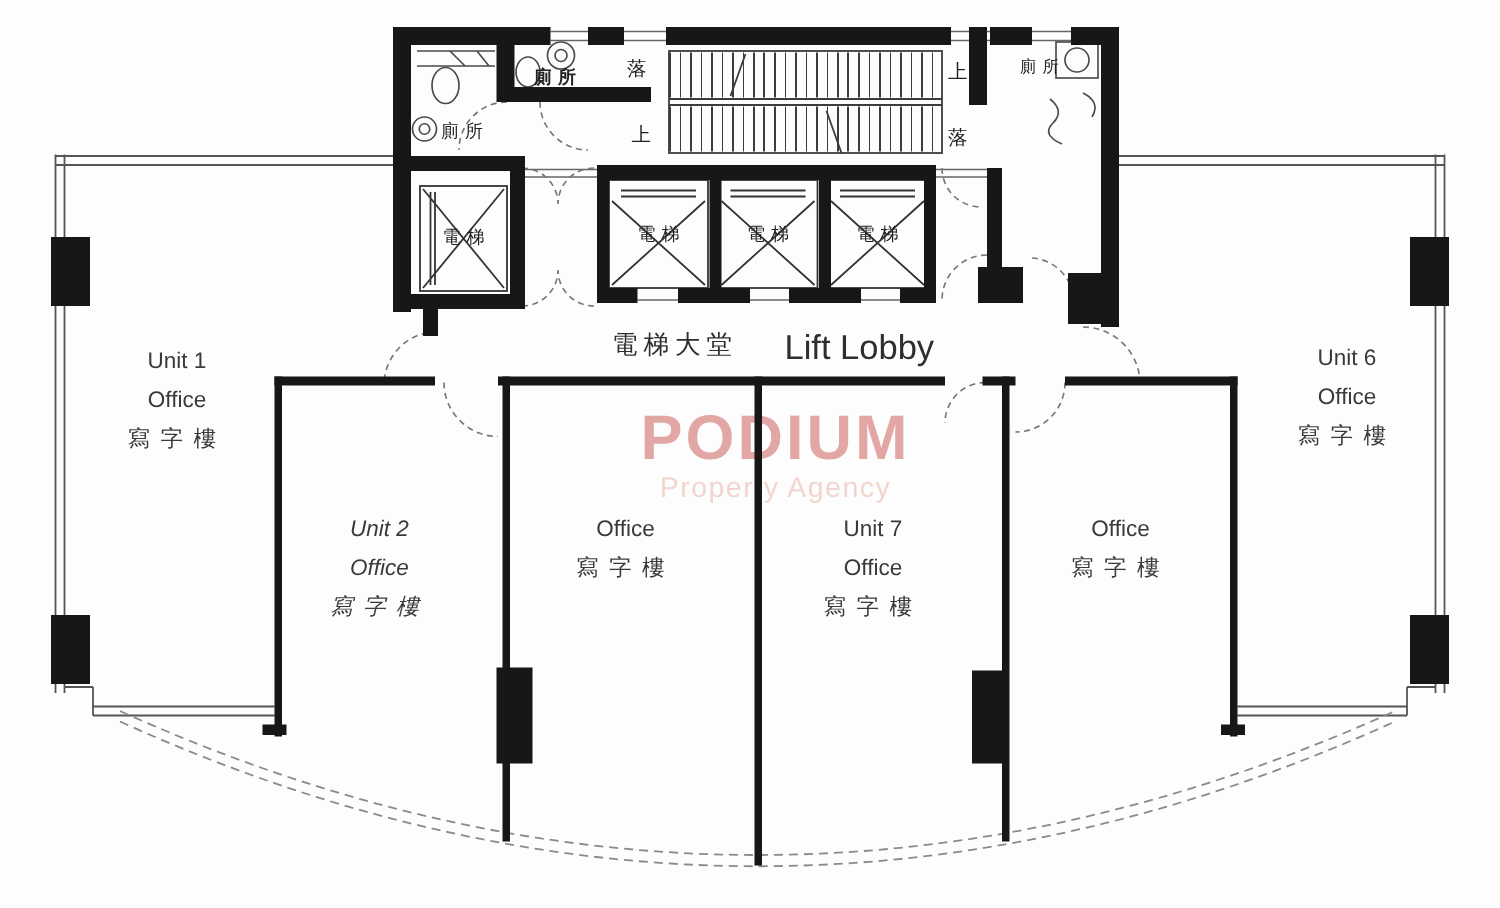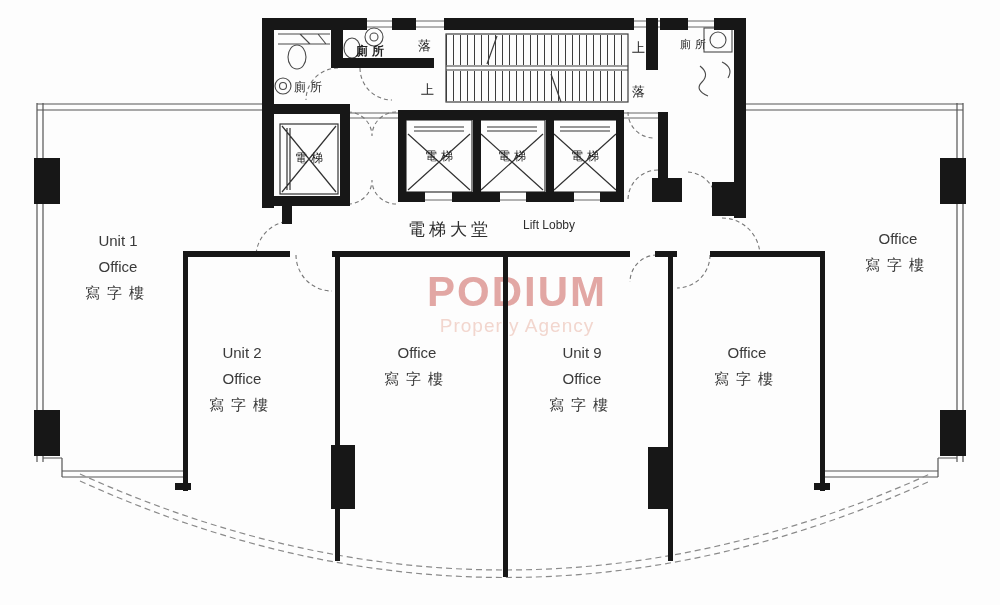--- a/index.html
+++ b/index.html
@@ -146,57 +146,58 @@
   <div class="w" style="left:648px;top:447px;width:22px;height:62px;"></div>
   <div class="w" style="left:820px;top:251px;width:5px;height:240px;"></div>
   <div class="w" style="left:814px;top:483px;width:16px;height:7px;"></div>
 
   <div class="w" style="left:34px;top:158px;width:26px;height:46px;"></div>
   <div class="w" style="left:34px;top:410px;width:26px;height:46px;"></div>
   <div class="w" style="left:940px;top:158px;width:26px;height:46px;"></div>
   <div class="w" style="left:940px;top:410px;width:26px;height:46px;"></div>
 
   <div class="lbl cn" style="left:408px;top:218px;font-size:17px;">電梯大堂</div>
-  <div class="lbl" style="left:523px;top:218px;font-size:12px;">Lift Lobby</div>
+  <div class="lbl" style="left:523px;top:218px;font-size:23px;">Lift Lobby</div>
 
   <div class="lbl small cn" style="left:295px;top:150px;">電梯</div>
   <div class="lbl small cn" style="left:425px;top:148px;">電梯</div>
   <div class="lbl small cn" style="left:498px;top:148px;">電梯</div>
   <div class="lbl small cn" style="left:571px;top:148px;">電梯</div>
 
   <div class="lbl small cn" style="left:294px;top:79px;">廁所</div>
   <div class="lbl small cn" style="left:356px;top:43px;font-weight:bold;">廁所</div>
   <div class="lbl tiny cn" style="left:680px;top:37px;">廁所</div>
 
   <div class="lbl stair-lab" style="left:418px;top:37px;">落</div>
   <div class="lbl stair-lab" style="left:421px;top:81px;">上</div>
   <div class="lbl stair-lab" style="left:632px;top:39px;">上</div>
   <div class="lbl stair-lab" style="left:632px;top:83px;">落</div>
 
   <div class="unit" style="left:53px;top:228px;">
     <div>Unit 1</div>
     <div>Office</div>
     <div class="zh">寫字樓</div>
   </div>
-  <div class="unit" style="left:177px;top:340px;">
+  <div class="unit" style="left:188px;top:340px;font-style:italic;">
     <div>Unit 2</div>
     <div>Office</div>
     <div class="zh">寫字樓</div>
   </div>
   <div class="unit" style="left:352px;top:340px;">
     <div>Office</div>
     <div class="zh">寫字樓</div>
   </div>
   <div class="unit" style="left:517px;top:340px;">
-    <div>Unit 9</div>
+    <div>Unit 7</div>
     <div>Office</div>
     <div class="zh">寫字樓</div>
   </div>
   <div class="unit" style="left:682px;top:340px;">
     <div>Office</div>
     <div class="zh">寫字樓</div>
   </div>
   <div class="unit" style="left:833px;top:226px;">
+    <div>Unit 6</div>
     <div>Office</div>
     <div class="zh">寫字樓</div>
   </div>
 
 </div>
 
 </body></html>

